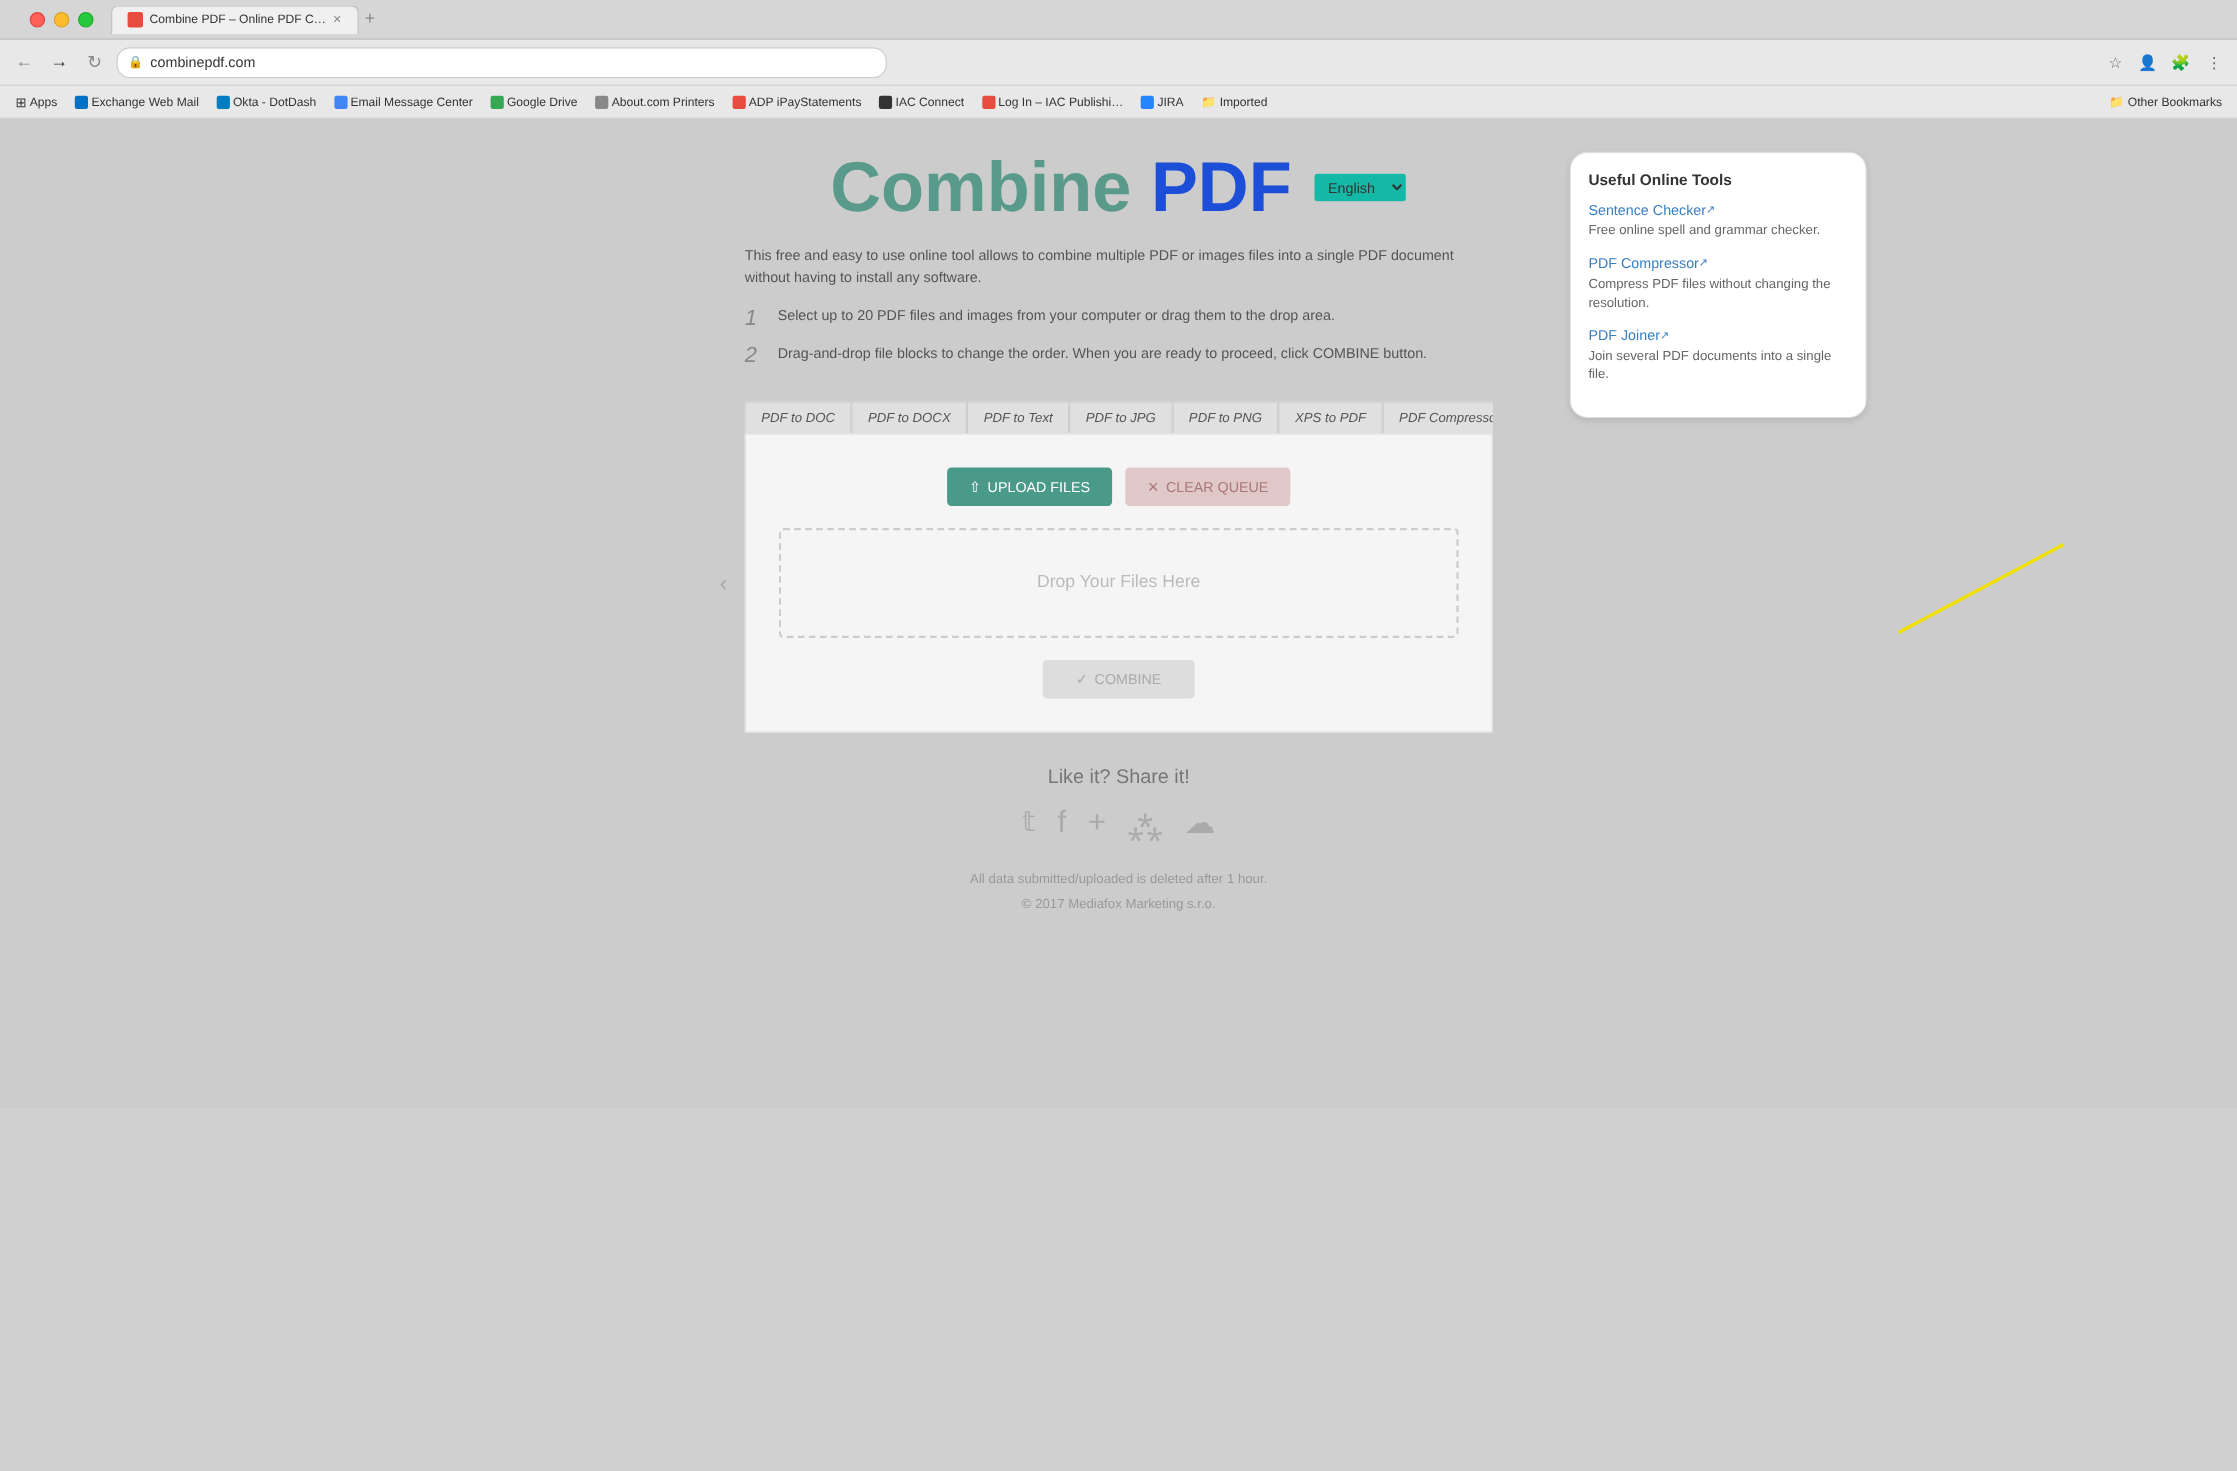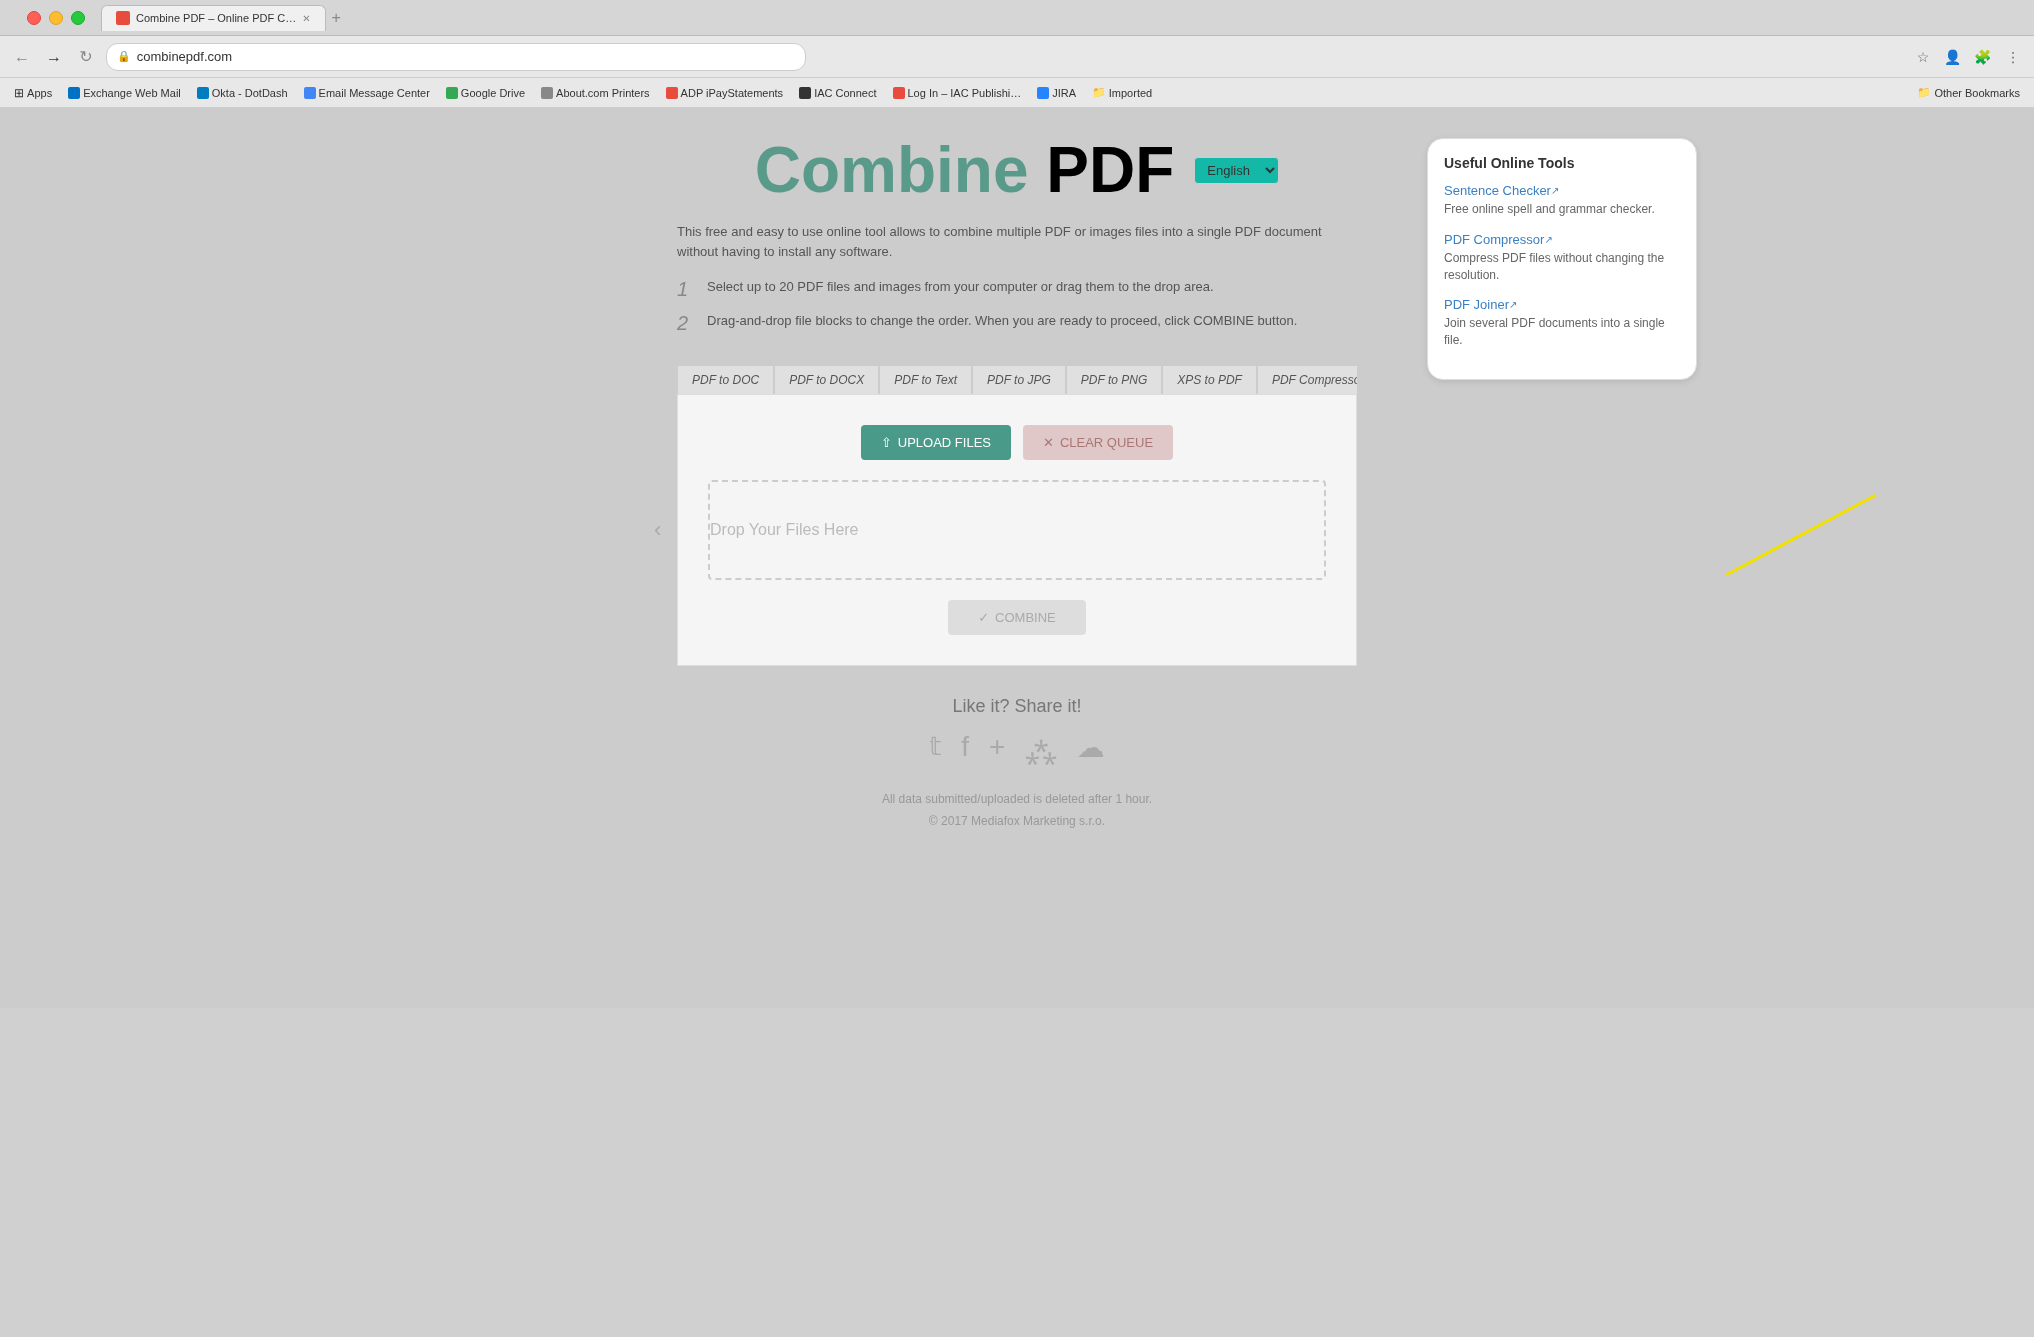--- a/index.html
+++ b/index.html
@@ -358,21 +358,21 @@
       gap: 6px;
     }
 
     .drop-zone {
       width: 100%;
       border: 2px dashed #ccc;
       border-radius: 4px;
       min-height: 100px;
       display: flex;
       align-items: center;
-      justify-content: flex-start;
+      justify-content: center;
     }
 
     .drop-text {
       font-size: 16px;
       color: #bbb;
     }
 
     .btn-combine {
       background: #ddd;
       color: #aaa;
@@ -516,21 +516,21 @@
       <span style="font-size:11px;">📁</span>
       <span>Other Bookmarks</span>
     </span>
   </div>
 
   <div class="page-content">
     <div class="main-container">
 
       <div class="header-row">
         <div style="font-size:64px;font-weight:bold;line-height:1;">
-          <span style="color:#5a9a8a;">Combine </span><span style="color:#000000;">PDF</span>
+          <span style="color:#5a9a8a;">Combine </span><span style="color:#1d4ed8;">PDF</span>
         </div>
         <select class="lang-select">
           <option>English</option>
           <option>Spanish</option>
           <option>French</option>
         </select>
       </div>
 
       <p class="description">This free and easy to use online tool allows to combine multiple PDF or images files into a single PDF document without having to install any software.</p>
 

